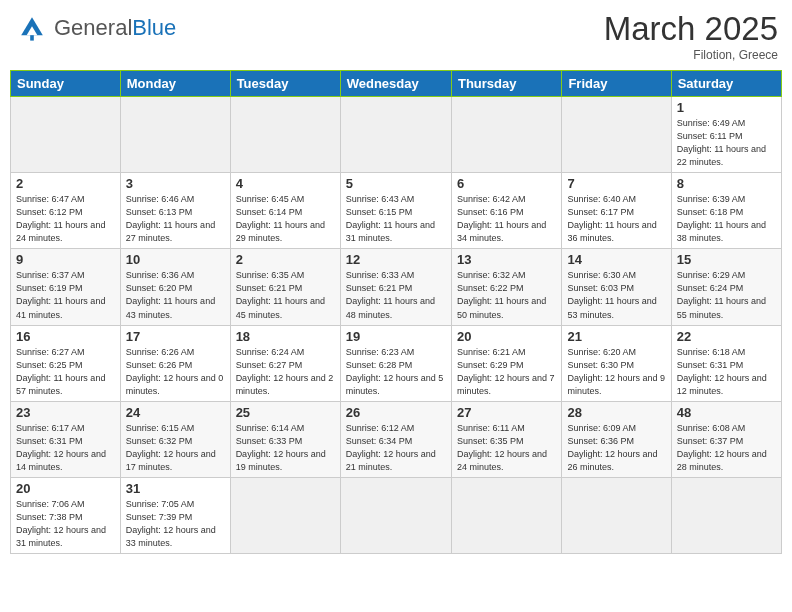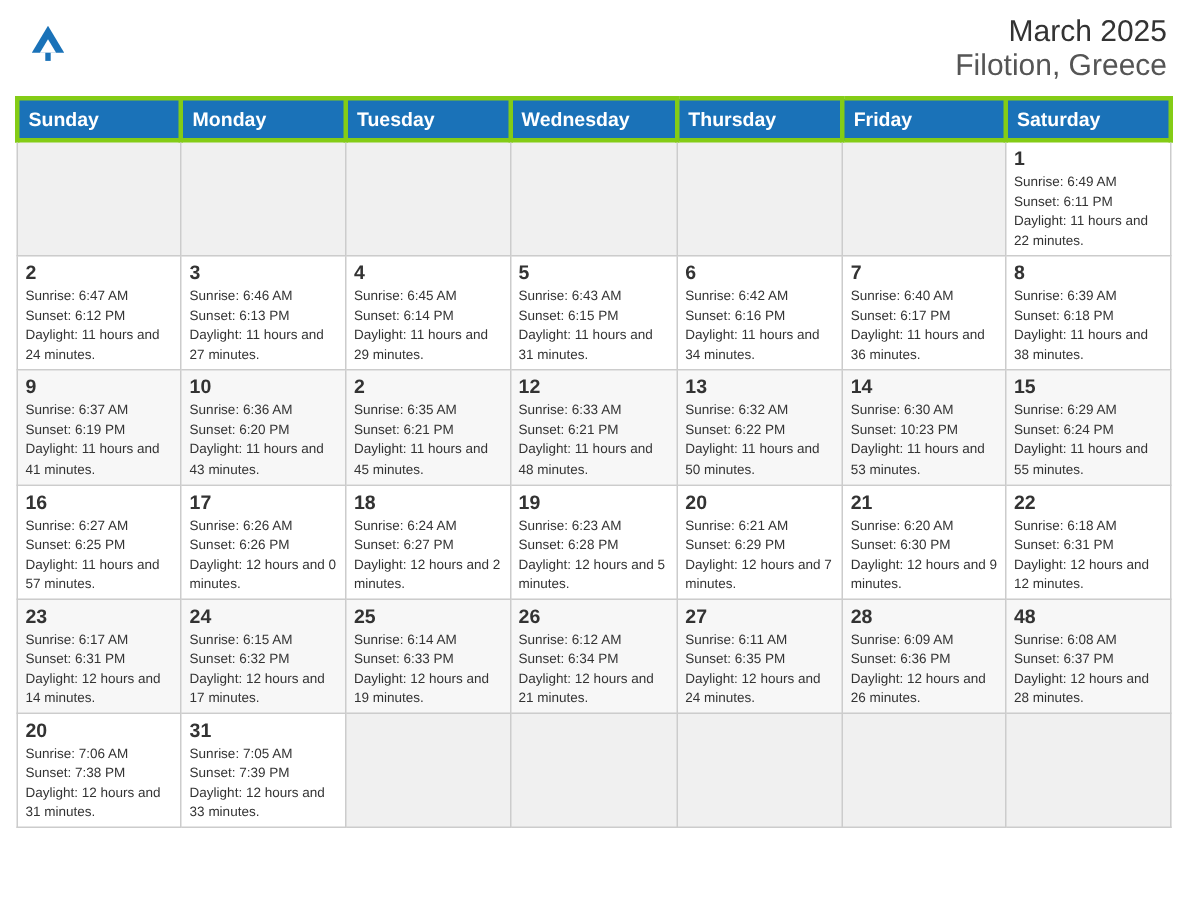--- a/index.html
+++ b/index.html
@@ -31,40 +31,40 @@
     .logo-text span.general { color: #555; }
     .logo-text span.blue { color: #1a72b8; }
     .logo-icon {
       width: 36px;
       height: 36px;
     }
     .title-block {
       text-align: right;
     }
     .month-title {
-      font-size: 20px;
+      font-size: 33px;
       color: #333;
       font-weight: normal;
     }
     .location {
-      font-size: 20px;
+      font-size: 12px;
       color: #555;
     }
     .calendar {
       width: 100%;
       border-collapse: collapse;
     }
     .calendar th {
       background: #1a72b8;
       color: #fff;
       font-size: 13px;
       font-weight: bold;
       text-align: left;
       padding: 5px 6px;
-      border: 3px solid #84cc16;
+      border: 1px solid #84cc16;
     }
     .calendar td {
       border: 1px solid #ccc;
       vertical-align: top;
       padding: 3px 5px;
       width: 113px;
       min-height: 70px;
       font-size: 9.5px;
       color: #333;
       background: #fff;
@@ -90,20 +90,23 @@
 </head>
 <body>
 
 <div class="header">
   <div class="logo">
     <svg class="logo-icon" viewBox="0 0 40 40">
       <polygon points="8,28 20,8 32,28" fill="#1a72b8"></polygon>
       <polygon points="14,28 26,28 20,18" fill="#fff"></polygon>
       <rect x="18" y="28" width="4" height="6" fill="#1a72b8"></rect>
     </svg>
+    <div class="logo-text">
+      <span class="general">General</span><span class="blue">Blue</span>
+    </div>
   </div>
   <div class="title-block">
     <div class="month-title">March 2025</div>
     <div class="location">Filotion, Greece</div>
   </div>
 </div>
 
 <table class="calendar">
   <thead>
     <tr>
@@ -215,21 +218,21 @@
         <td>
           <div class="day-number">13</div>
           <div class="day-info">Sunrise: 6:32 AM
 Sunset: 6:22 PM
 Daylight: 11 hours
 and 50 minutes.</div>
         </td>
         <td>
           <div class="day-number">14</div>
           <div class="day-info">Sunrise: 6:30 AM
-Sunset: 10:23 PM
+Sunset: 6:03 PM
 Daylight: 11 hours
 and 53 minutes.</div>
         </td>
         <td>
           <div class="day-number">15</div>
           <div class="day-info">Sunrise: 6:29 AM
 Sunset: 6:24 PM
 Daylight: 11 hours
 and 55 minutes.</div>
         </td>

